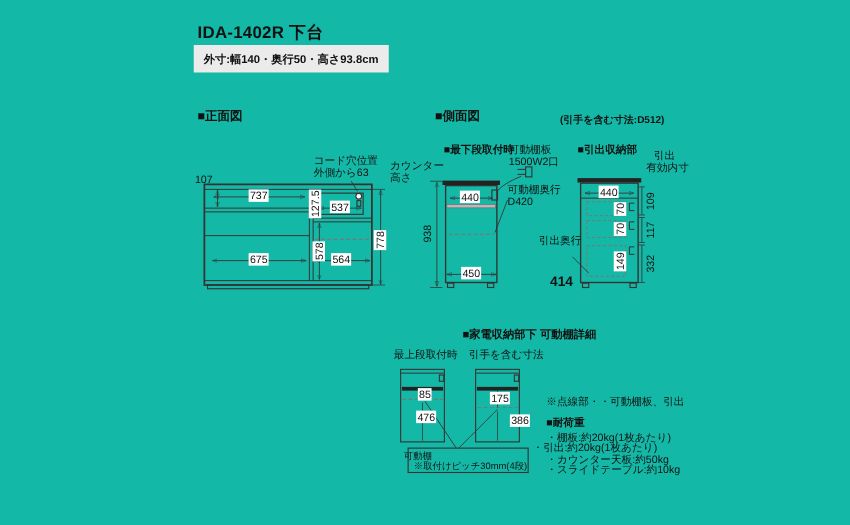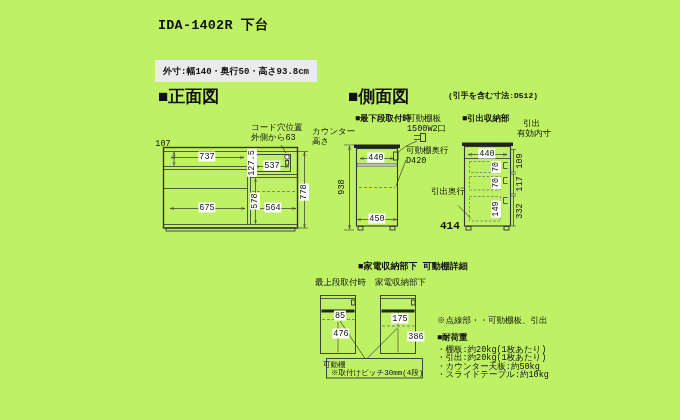--- a/index.html
+++ b/index.html
@@ -1,18 +1,18 @@
 <!DOCTYPE html>
 <html><head>
 <meta charset="utf-8">
 <style>
   html,body { margin:0; padding:0; background:#fff; }
   #canvas {
-    position:relative; width:680px; height:420px; background:#bef264;
-    font-family:Liberation Mono, monospace; color:#111;
+    position:relative; width:680px; height:420px; background:#14b8a6;
+    font-family:Liberation Sans, sans-serif; color:#111;
     overflow:hidden;
   }
   #dwg { position:absolute; left:0; top:0; }
   #dwg line, #dwg path { stroke:#333; fill:none; stroke-width:0.8; }
   #dwg rect { stroke:#333; fill:none; stroke-width:0.9; }
   #dwg circle { stroke:#333; fill:#fff; stroke-width:0.9; }
   #dwg .thick { stroke-width:1.4; }
   #dwg .body { stroke-width:1.1; }
   #dwg .solid { fill:#222; stroke:none; }
   #dwg .grayshelf { fill:#b9b9b9; stroke:#666; stroke-width:0.5; }
@@ -20,21 +20,21 @@
   #dwg .dashbox { stroke:#777; stroke-dasharray:2.5 1.8; stroke-width:0.8; }
   #dwg .dim { stroke:#333; stroke-width:0.7; }
   #dwg .tick { stroke:#333; stroke-width:0.6; }
   .t { position:absolute; font-size:8.5px; line-height:1.15; white-space:nowrap; color:#111; }
   .b { font-weight:bold;padding-left:44px; }
   .title { font-size:13.5px; font-weight:bold; letter-spacing:0.2px; }
   .sub {
     position:absolute; background:#ebebeb; font-size:9px; font-weight:bold;
     padding:5px 8px 4px 8px; white-space:nowrap;
   }
-  .h1 { font-size:17px; font-weight:bold; }
+  .h1 { font-size:10px; font-weight:bold; }
   .h2 { font-size:8.5px; font-weight:bold; }
   .small { font-size:7.5px; }
   .dimt {
     position:absolute; font-size:8.5px; white-space:nowrap; background:#fff;
     padding:0 1px; transform:translate(-50%,-55%); color:#111;
   }
   .vdimt {
     position:absolute; font-size:8.5px; white-space:nowrap; background:#fff;
     padding:0 1px; transform:translate(-50%,-50%) rotate(-90deg); color:#111;
   }
@@ -158,21 +158,21 @@
       <line class="tick" x1="398" y1="312.5" x2="398" y2="326"></line>
       <line class="tick" x1="398" y1="329" x2="398" y2="352.5"></line>
 
       <line class="dim" x1="340" y1="321" x2="365" y2="358.5"></line>
       <line class="dim" x1="398" y1="327.5" x2="367" y2="358.5"></line>
       <rect x="326.5" y="358.5" width="96" height="19.5" fill="#fff"></rect>
     </g>
   </svg>
 
   <div class="t title" style="left:158px;top:18px">IDA-1402R 下台</div>
-  <div class="sub" style="left:155px;top:60px">外寸:幅140・奥行50・高さ93.8cm</div>
+  <div class="sub" style="left:155px;top:36px">外寸:幅140・奥行50・高さ93.8cm</div>
 
   <div class="t h1" style="left:158px;top:88px">■正面図</div>
   <div class="t h1" style="left:348px;top:88px">■側面図</div>
   <div class="t b" style="left:404px;top:91px;font-size:8px">(引手を含む寸法:D512)</div>
 
   <div class="t" style="left:251px;top:124px">コード穴位置</div>
   <div class="t" style="left:251px;top:134px">外側から63</div>
   <div class="dimt" style="left:163px;top:144px;background:transparent">107</div>
   <div class="dimt" style="left:207px;top:157px">737</div>
   <div class="vdimt" style="left:252px;top:163px">127.5</div>
@@ -199,31 +199,31 @@
   <div class="dimt" style="left:487px;top:154px">440</div>
   <div class="vdimt small" style="left:496px;top:167px">70</div>
   <div class="vdimt small" style="left:496px;top:183px">70</div>
   <div class="vdimt small" style="left:496px;top:209px">149</div>
   <div class="vdimt small" style="left:519.5px;top:161px;background:transparent">109</div>
   <div class="vdimt small" style="left:519.5px;top:184px;background:transparent">117</div>
   <div class="vdimt small" style="left:519.5px;top:211px;background:transparent">332</div>
   <div class="t" style="left:431px;top:188px">引出奥行</div>
   <div class="t big" style="left:440px;top:196px">414</div>
 
-  <div class="t b" style="left:314px;top:262px;font-size:9px">■家電収納部下 可動棚詳細</div>
+  <div class="t b" style="left:326px;top:262px;font-size:9px">■家電収納部下 可動棚詳細</div>
   <div class="t" style="left:315px;top:279px">最上段取付時</div>
-  <div class="t" style="left:375px;top:279px">家電収納部下</div>
+  <div class="t" style="left:375px;top:279px">引手を含む寸法</div>
   <div class="dimt small" style="left:340px;top:316px">85</div>
   <div class="dimt small" style="left:341px;top:334px">476</div>
   <div class="dimt small" style="left:400px;top:319px">175</div>
   <div class="dimt small" style="left:416px;top:337px">386</div>
   <div class="t small" style="left:323px;top:361px">可動棚</div>
   <div class="t small" style="left:331px;top:369px">※取付けピッチ30mm(4段)</div>
 
   <div class="t" style="left:437px;top:317px">※点線部・・可動棚板、引出</div>
   <div class="t h2" style="left:437px;top:334px">■耐荷重</div>
   <div class="t" style="left:437px;top:345.5px">・棚板:約20kg(1枚あたり)</div>
-  <div class="t" style="left:437px;top:354px">・引出:約20kg(1枚あたり)</div>
+  <div class="t" style="left:426px;top:354px">・引出:約20kg(1枚あたり)</div>
   <div class="t" style="left:437px;top:362.5px">・カウンター天板:約50kg</div>
   <div class="t" style="left:437px;top:371px">・スライドテーブル:約10kg</div>
 
 
 </div>
 
 </body></html>

